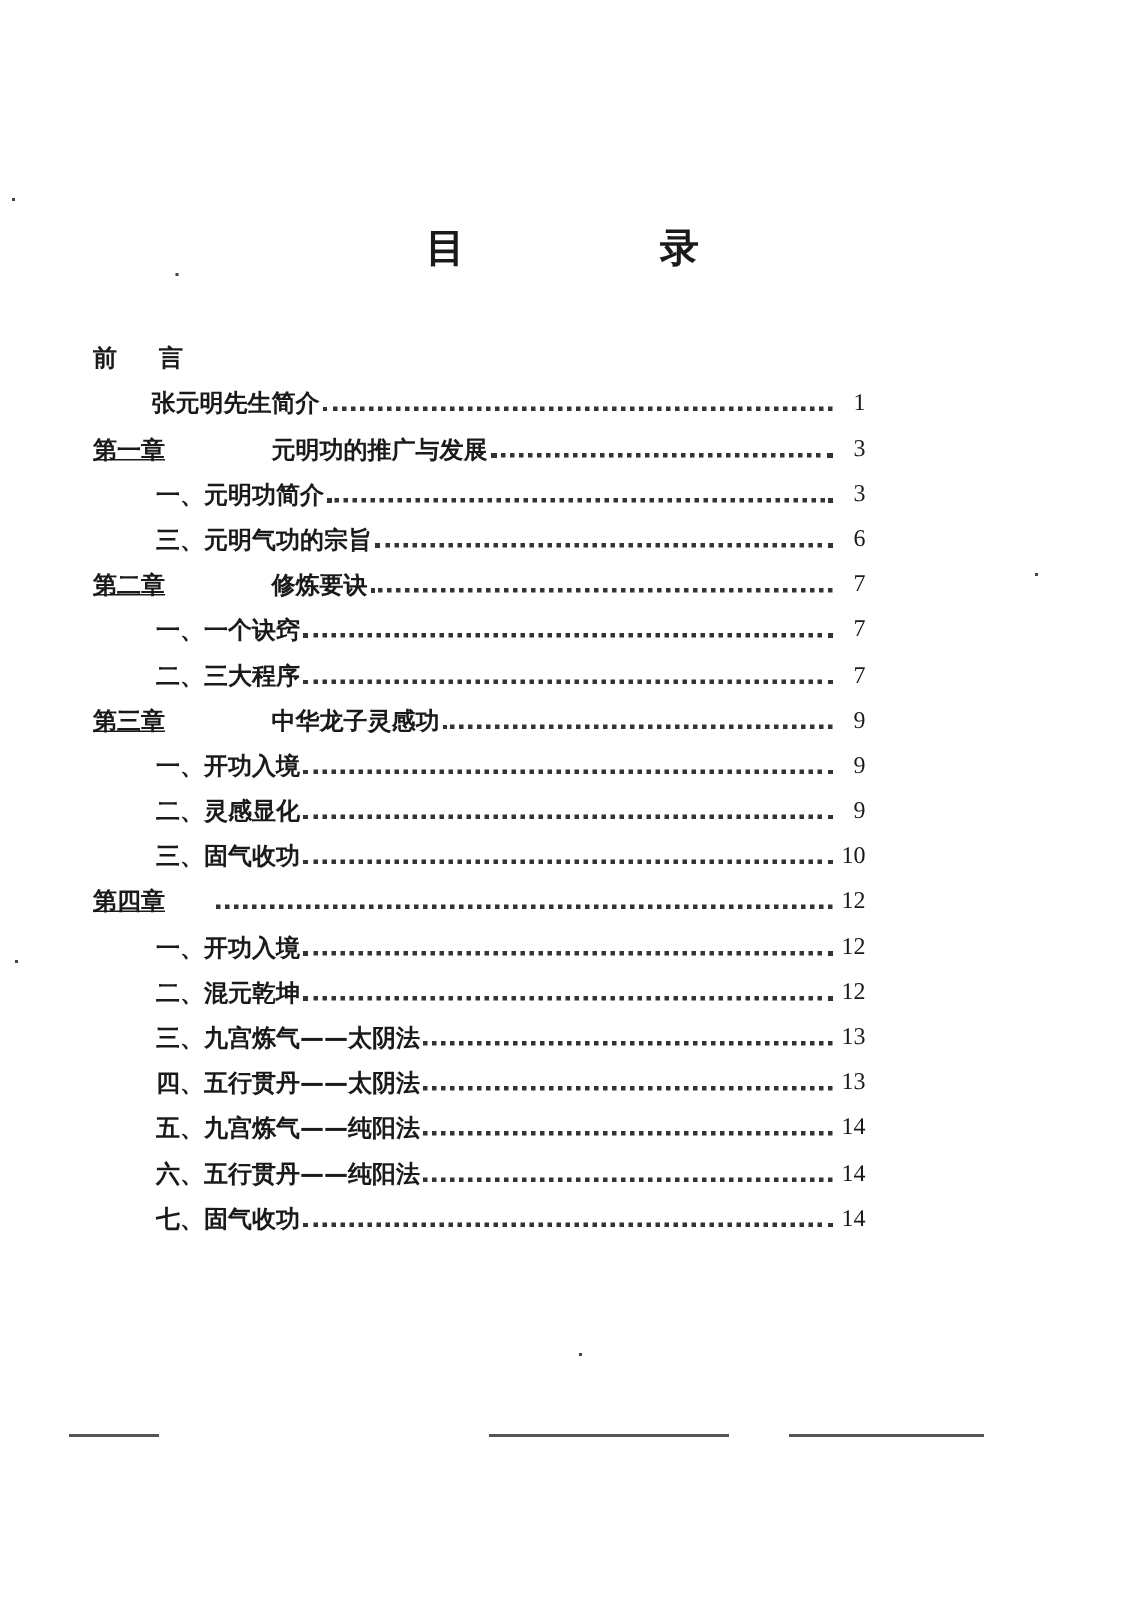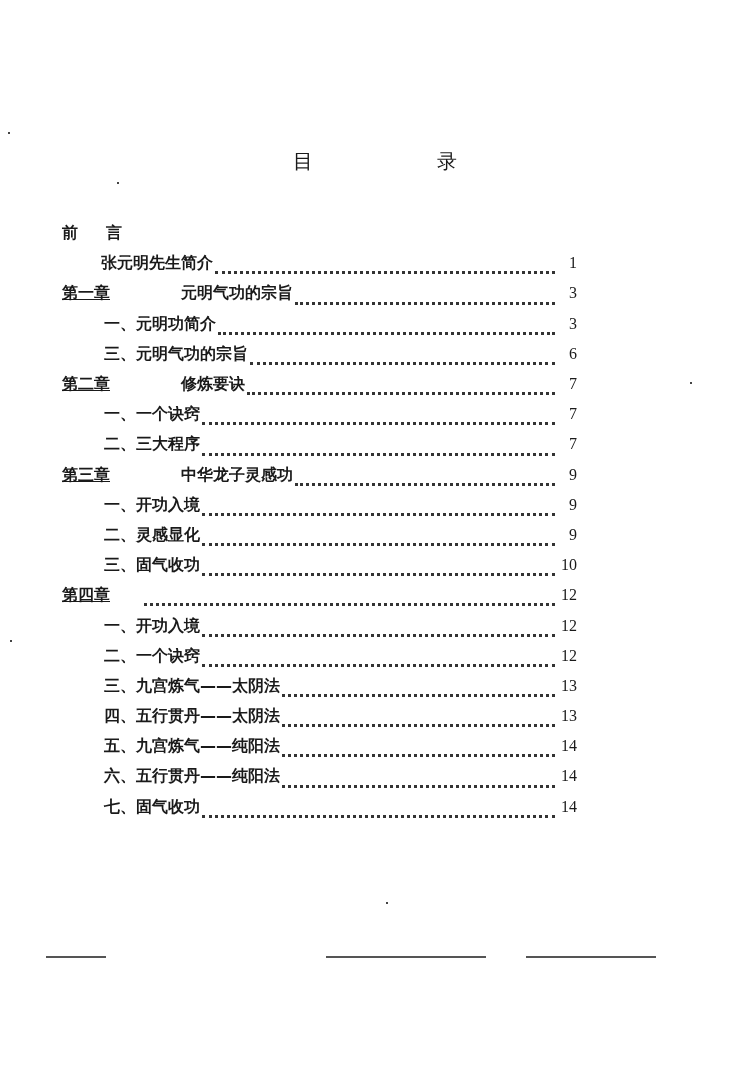--- a/index.html
+++ b/index.html
@@ -2,25 +2,25 @@
 <html><head>
 <meta charset="utf-8">
 <style>
   html, body { margin: 0; padding: 0; }
   body {
     width: 750px; height: 1081px; background: #ffffff; position: relative; overflow: hidden;
     font-family: "DejaVu Serif", "Liberation Serif", serif; color: #1a1a1a;
   }
   .title {
     position: absolute; top: 148px; left: 0; width: 750px; text-align: center;
-    font-size: 20px; letter-spacing: 52px; text-indent: 52px; font-weight: normal;
+    font-size: 26px; letter-spacing: 52px; text-indent: 52px; font-weight: bold;
   }
   .toc { position: absolute; left: 62px; top: 218px; width: 515px; }
   .row {
-    display: flex; align-items: center; height: 30.2px; font-size: 16px; line-height: 18px;
+    display: flex; align-items: flex-end; height: 30.2px; font-size: 16px; line-height: 18px;
     white-space: nowrap;
   }
   .row.sub { padding-left: 42px; }
   .row .label-ch { font-weight: bold; font-family: "DejaVu Sans", sans-serif; min-width: 80px; text-decoration: underline; }
   .row .label-main { font-family: "DejaVu Sans", sans-serif; font-weight: bold; }
   .row.chapter .label-main, .row.bold .label-main { font-weight: bold; margin-left: 39px; }
   .row .dots {
     flex: 1; margin: 0 6px 4px 2px; border-bottom: 3px dotted #333; height: 0; align-self: flex-end;
   }
   .row .page {
@@ -40,21 +40,21 @@
     <span class="label-main">前言</span>
   </div>
   <div class="row bold">
     <span class="label-main">张元明先生简介</span>
     <span class="dots"></span>
     <span class="page">1</span>
   </div>
 
   <div class="row chapter">
     <span class="label-ch">第一章</span>
-    <span class="label-main">元明气功的宗旨</span>
+    <span class="label-main">元明功的推广与发展</span>
     <span class="dots"></span>
     <span class="page">3</span>
   </div>
   <div class="row sub">
     <span class="label-main">一、元明功简介</span>
     <span class="dots"></span>
     <span class="page">3</span>
   </div>
   <div class="row sub">
     <span class="label-main">三、元明气功的宗旨</span>
@@ -105,21 +105,21 @@
     <span class="label-ch">第四章</span>
     <span class="dots"></span>
     <span class="page">12</span>
   </div>
   <div class="row sub">
     <span class="label-main">一、开功入境</span>
     <span class="dots"></span>
     <span class="page">12</span>
   </div>
   <div class="row sub">
-    <span class="label-main">二、一个诀窍</span>
+    <span class="label-main">二、混元乾坤</span>
     <span class="dots"></span>
     <span class="page">12</span>
   </div>
   <div class="row sub">
     <span class="label-main">三、九宫炼气——太阴法</span>
     <span class="dots"></span>
     <span class="page">13</span>
   </div>
   <div class="row sub">
     <span class="label-main">四、五行贯丹——太阴法</span>

